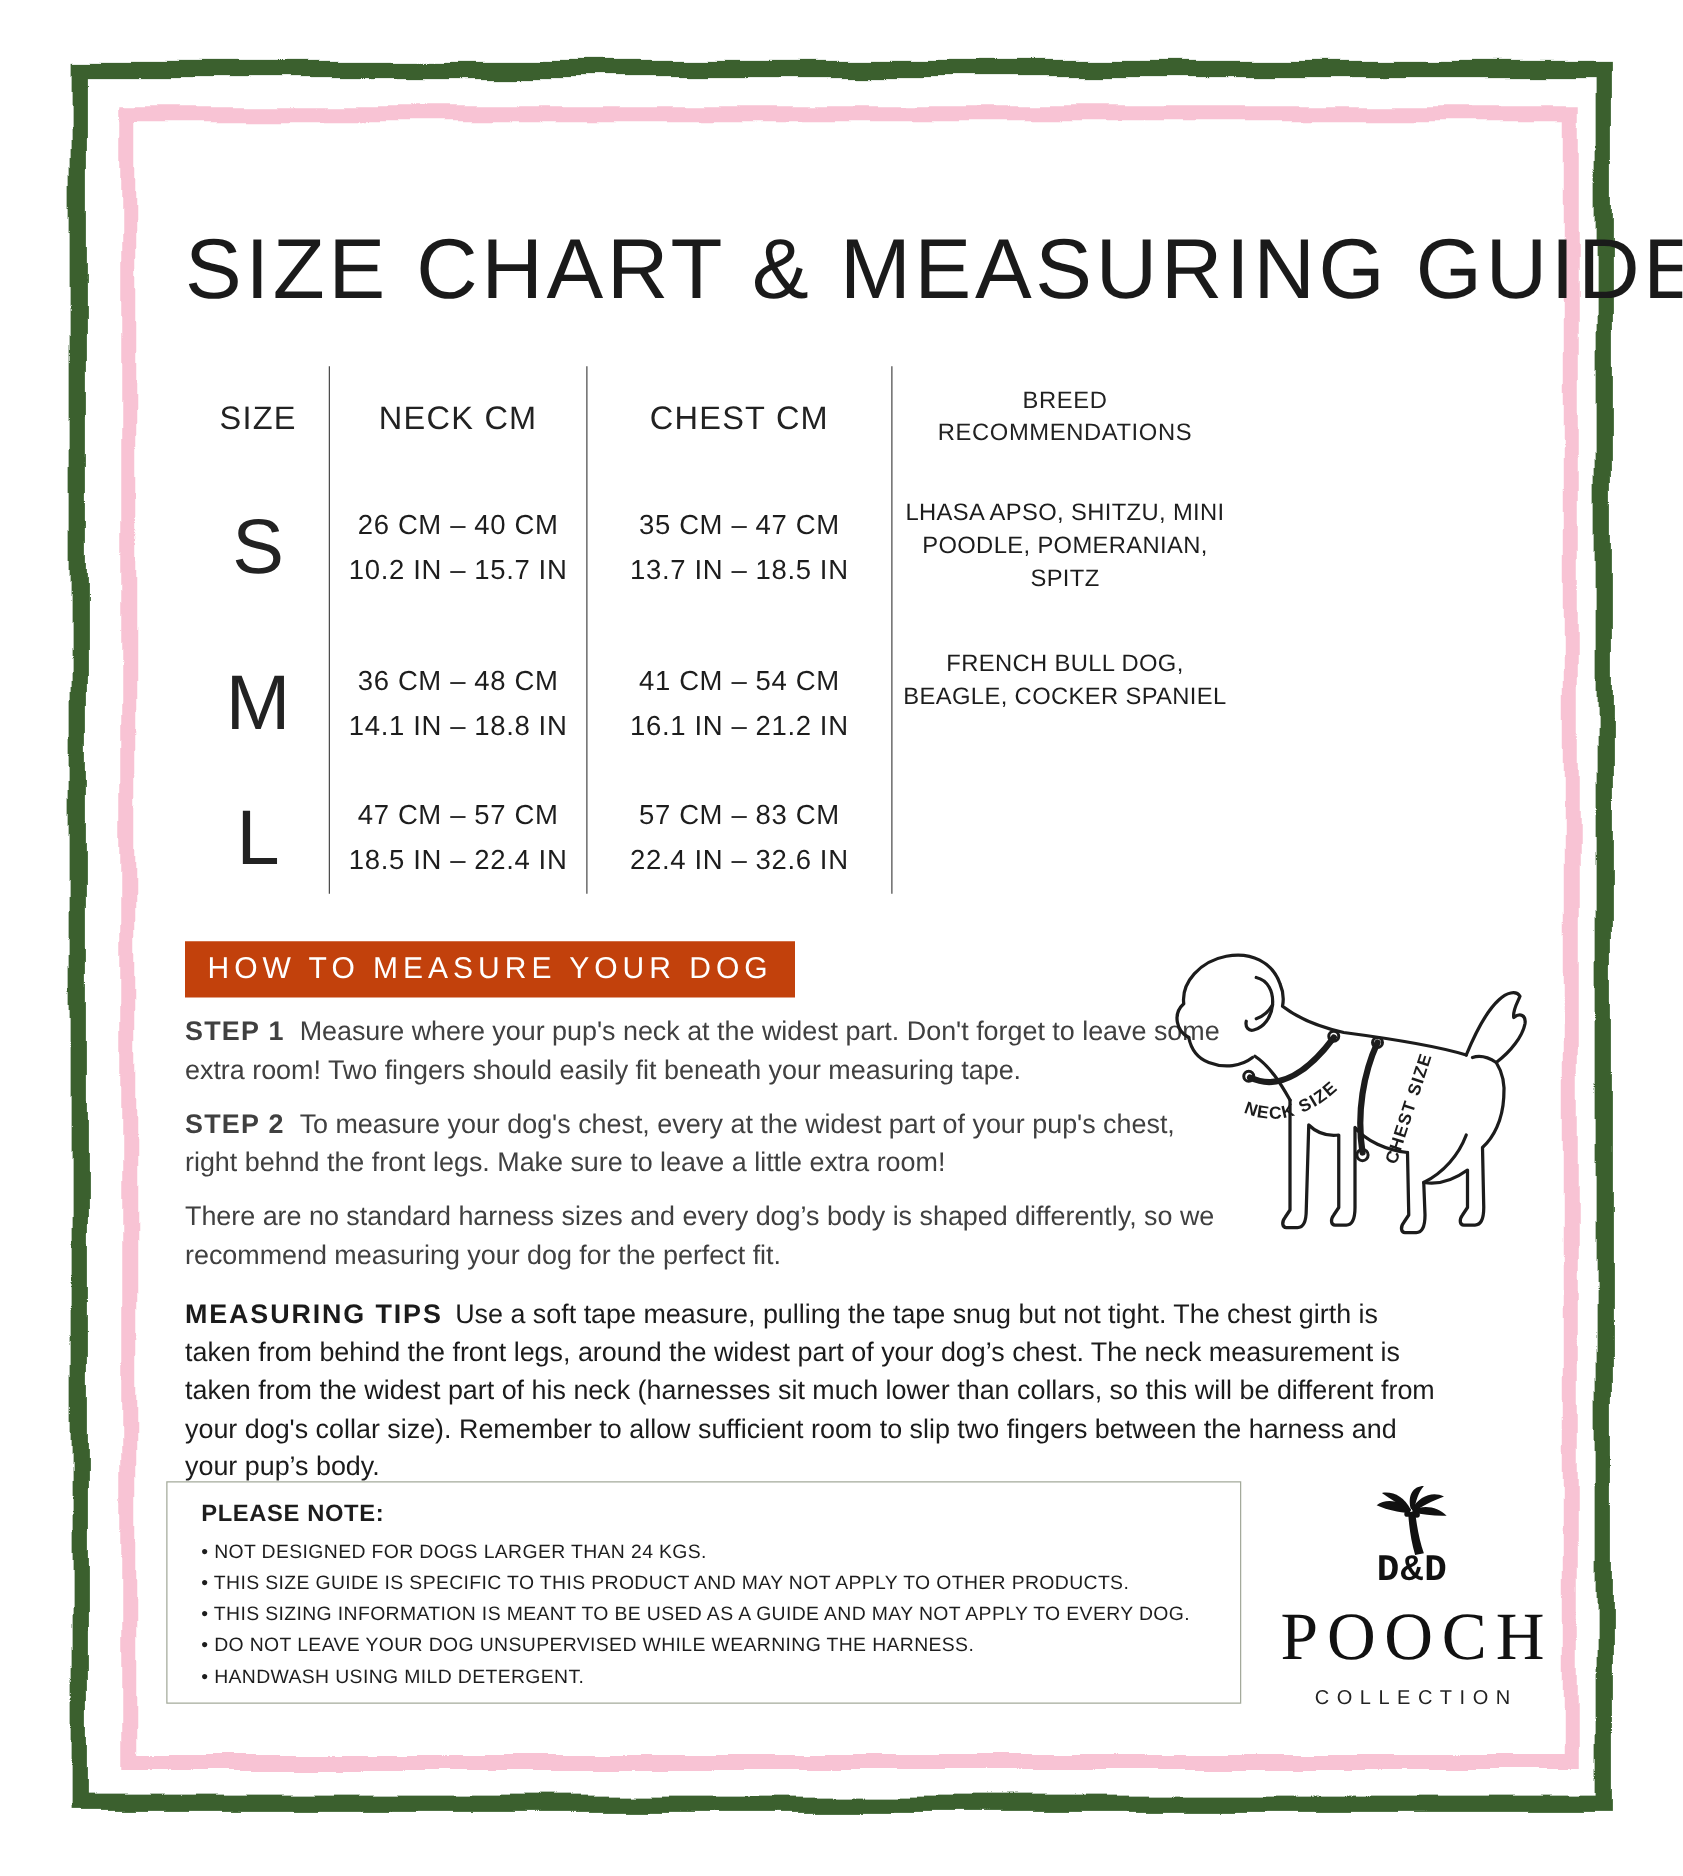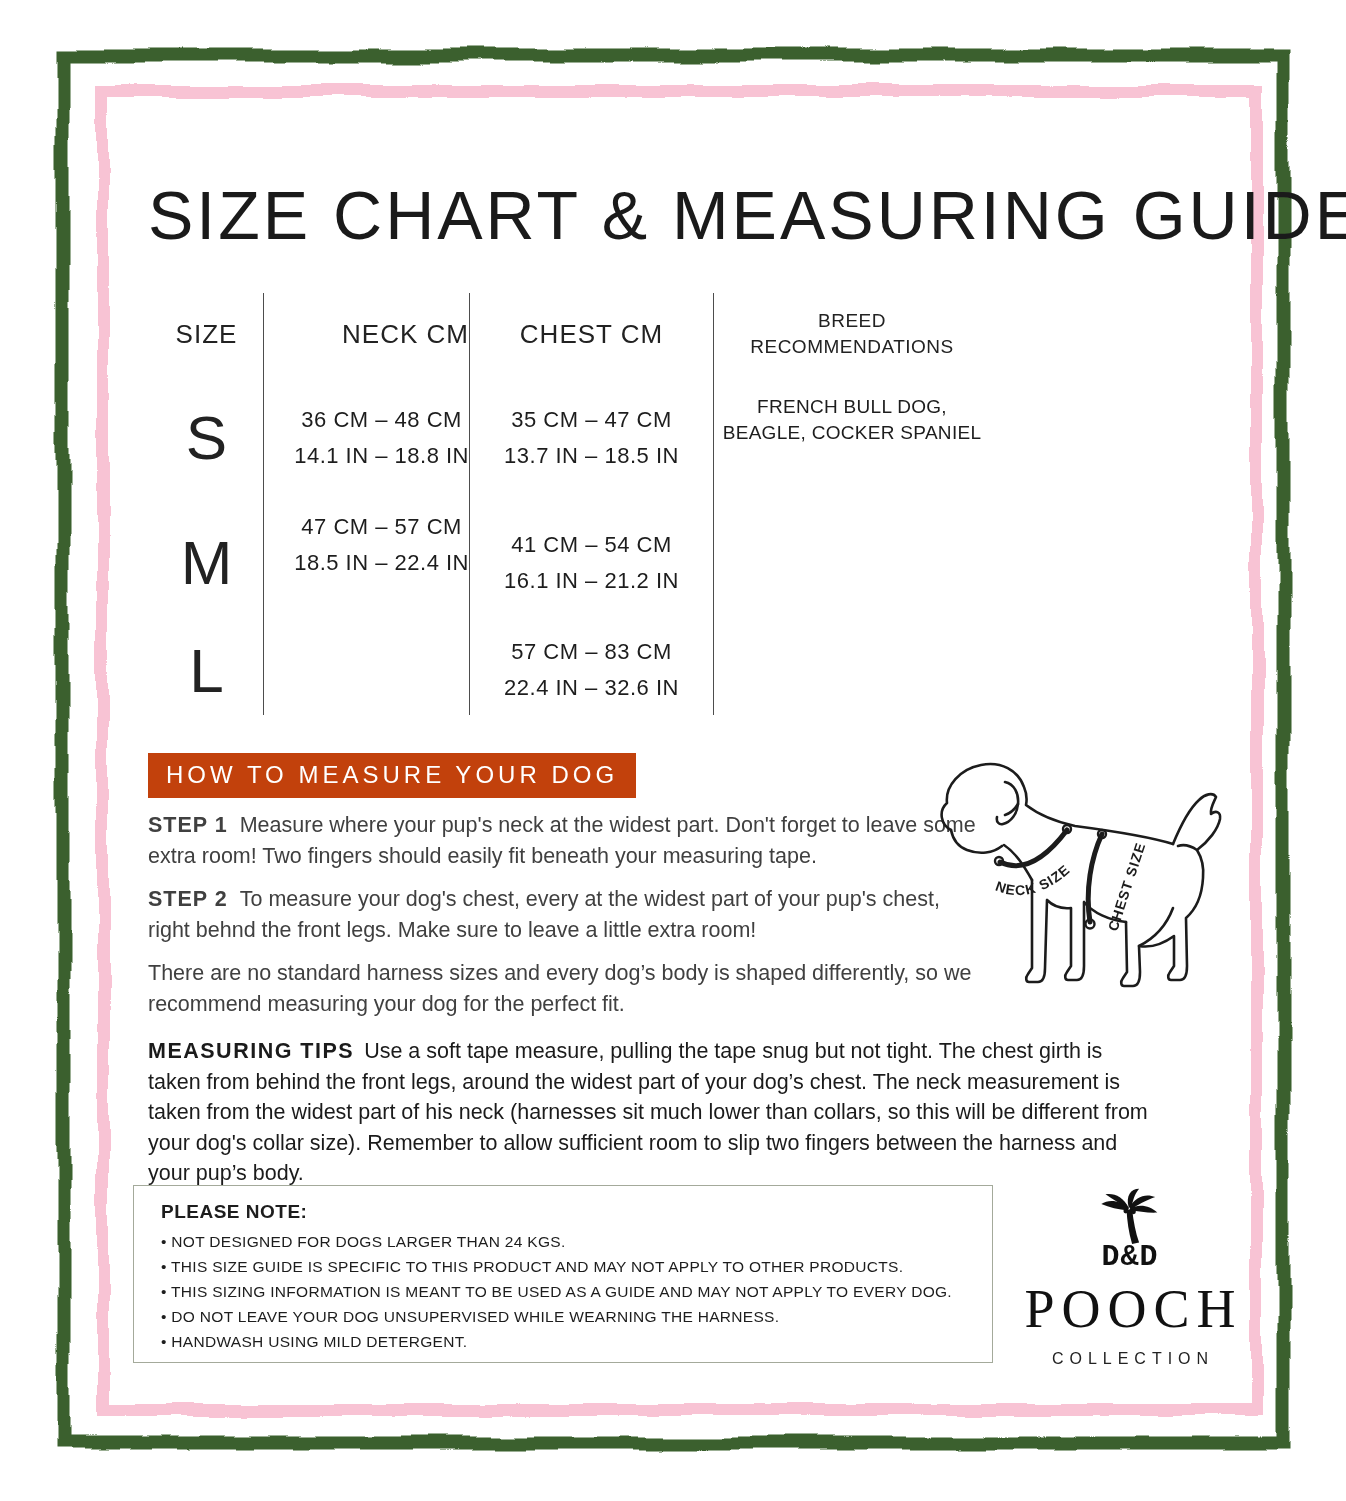--- a/index.html
+++ b/index.html
@@ -13,21 +13,21 @@
   
   .title{
     position:absolute;left:148px;top:176px;margin:0;
     font-size:68px;font-weight:300;letter-spacing:3px;color:#1a1a1a;white-space:nowrap;
   }
 
   
   .sizetable{position:absolute;left:150px;top:293px;display:flex;}
   .col{display:flex;flex-direction:column;}
   .col-size{width:113px;border-right:1.5px solid #4d4d4d;align-items:center;}
-  .col-neck{width:205px;border-right:1.5px solid #4d4d4d;align-items:flex-end;}
+  .col-neck{width:205px;border-right:1.5px solid #4d4d4d;}
   .col-chest{width:243px;border-right:1.5px solid #4d4d4d;}
   .col-breed{width:276px;}
   .th{height:82px;display:flex;flex-direction:column;align-items:center;justify-content:center;
       font-size:26px;font-weight:300;letter-spacing:1px;color:#222;}
   .th.small{font-size:19px;letter-spacing:.5px;line-height:1.35;}
   .cell{display:flex;flex-direction:column;align-items:center;justify-content:center;text-align:center;}
   .r1{height:125px;} .r2{height:125px;} .r3{height:90px;}
   .letter{font-size:62px;font-weight:300;color:#222;}
   .meas div{font-size:22px;letter-spacing:.5px;line-height:1;}
   .meas div + div{margin-top:14px;}
@@ -96,20 +96,24 @@
 
   <div class="sizetable">
     <div class="col col-size">
       <div class="th">SIZE</div>
       <div class="cell letter r1">S</div>
       <div class="cell letter r2">M</div>
       <div class="cell letter r3">L</div>
     </div>
     <div class="col col-neck">
       <div class="th">NECK CM</div>
+      <div class="cell meas r1">
+        <div>26 CM – 40 CM</div>
+        <div>10.2 IN – 15.7 IN</div>
+      </div>
       <div class="cell meas r2">
         <div>36 CM – 48 CM</div>
         <div>14.1 IN – 18.8 IN</div>
       </div>
       <div class="cell meas r3">
         <div>47 CM – 57 CM</div>
         <div>18.5 IN – 22.4 IN</div>
       </div>
     </div>
     <div class="col col-chest">
@@ -124,20 +128,25 @@
       </div>
       <div class="cell meas r3">
         <div>57 CM – 83 CM</div>
         <div>22.4 IN – 32.6 IN</div>
       </div>
     </div>
     <div class="col col-breed">
       <div class="th small">
         <div>BREED</div>
         <div>RECOMMENDATIONS</div>
+      </div>
+      <div class="cell breed r2">
+        <div>LHASA APSO, SHITZU, MINI</div>
+        <div>POODLE, POMERANIAN,</div>
+        <div>SPITZ</div>
       </div>
       <div class="cell breed r3">
         <div>FRENCH BULL DOG,</div>
         <div>BEAGLE, COCKER SPANIEL</div>
       </div>
     </div>
   </div>
 
   <div class="banner">HOW TO MEASURE YOUR DOG</div>
 

